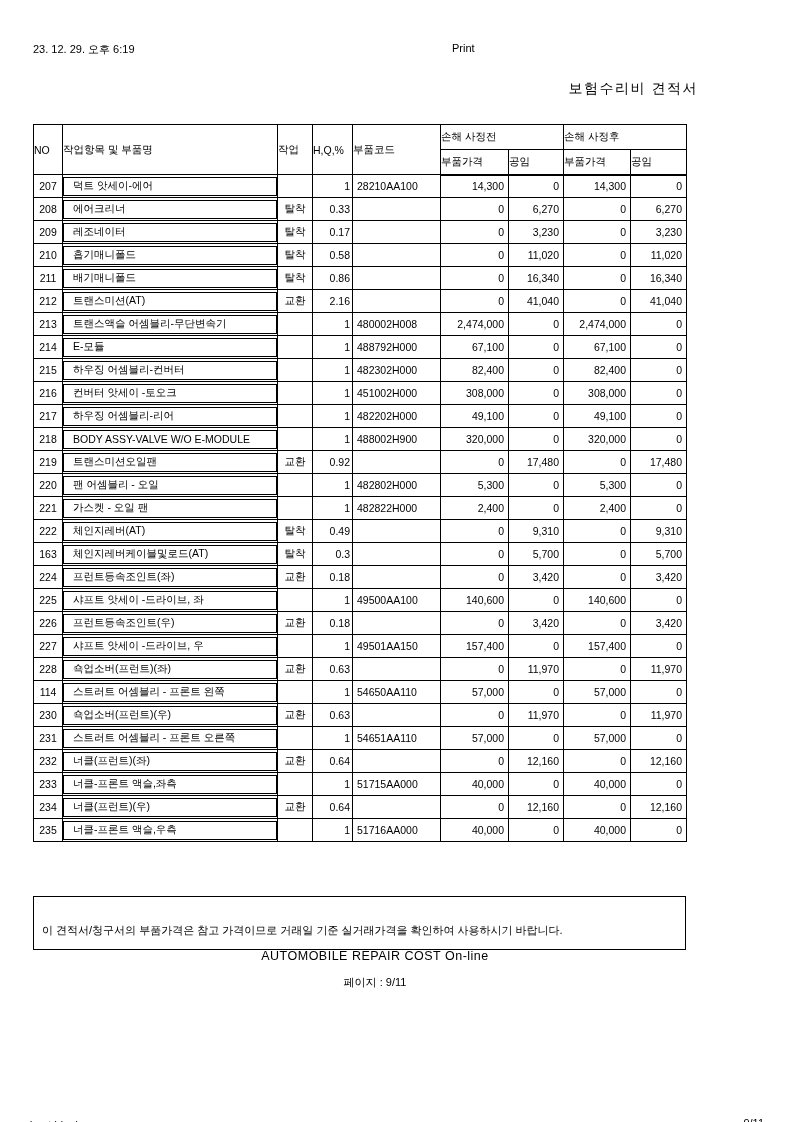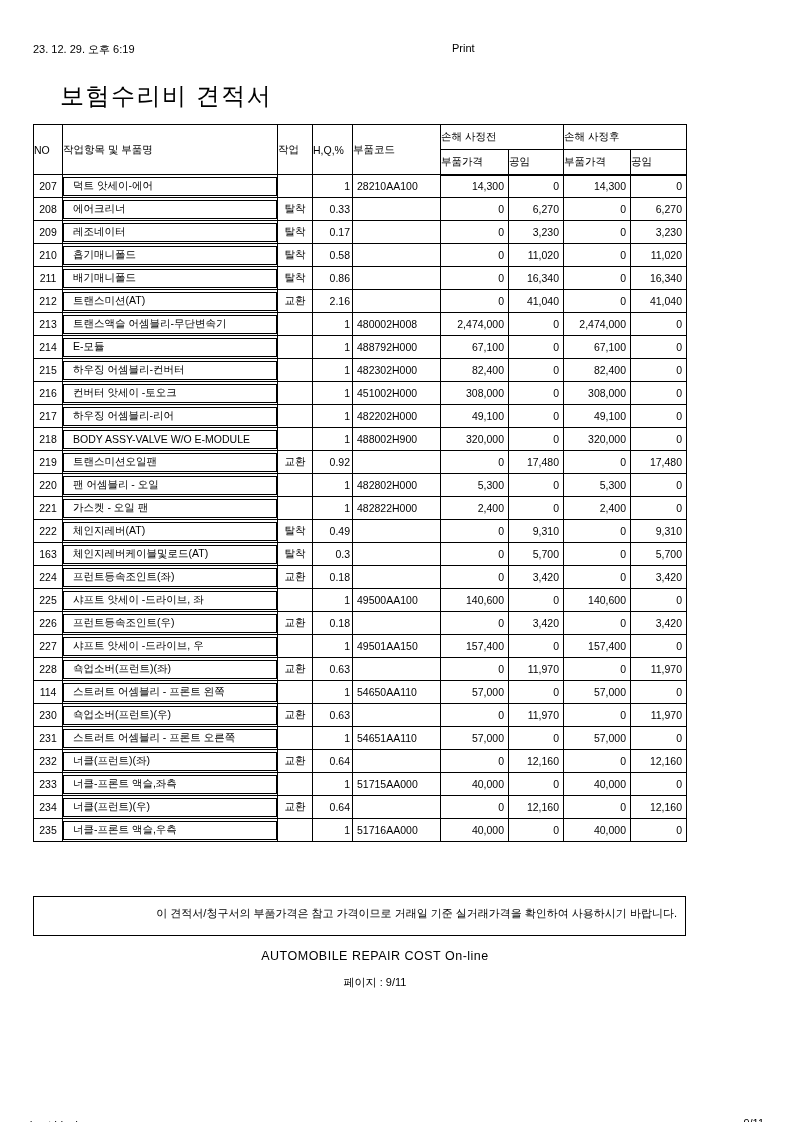--- a/index.html
+++ b/index.html
@@ -2,42 +2,42 @@
 <html><head>
 <meta charset="utf-8">
 <style>
   * { margin:0; padding:0; box-sizing:border-box; }
   html,body { width:793px; height:1122px; background:#ffffff; font-family:"Liberation Sans", sans-serif; color:#000; }
   .page { position:relative; width:793px; height:1122px; overflow:hidden; background:#fff;margin-top:27px; }
 
   .print-date { position:absolute; left:33px; top:15px; font-size:11px; }
   .print-title { position:absolute; left:452px; top:15px; font-size:11px; }
 
-  .doc-title { position:absolute; left:60px; top:53px; width:630px; text-align:left;
-               font-size:24px; letter-spacing:1.5px; }
+  .doc-title { position:absolute; left:68px; top:53px; width:630px; text-align:right;
+               font-size:14px; letter-spacing:1.5px; }
 
   table.estimate { position:absolute; left:33px; top:97px; border-collapse:collapse;
                    table-layout:fixed; width:653px; font-size:10.5px; }
   table.estimate, table.estimate th, table.estimate td { border:1px solid #000; }
   table.estimate { border-width:1.5px; }
   table.estimate thead th { font-weight:normal; height:25px; text-align:left; vertical-align:middle; background:#fff; }
   table.estimate thead tr:last-child th { border-bottom:2px solid #000; }
   table.estimate tbody td { height:23px; vertical-align:middle; }
 
   td.c-no   { text-align:center; }
   td.c-name { padding:0; }
   .name-inner { margin:1.5px 0; border:1px solid #000; height:19px; display:flex;
                 align-items:center; padding-left:9px; }
   td.c-work { text-align:center; }
   td.c-hq   { text-align:right; padding-right:2px; }
   td.c-code { text-align:left;  padding-left:4px; }
   td.c-price{ text-align:right; padding-right:4px; }
 
   .notice-box { position:absolute; left:33px; top:869px; width:653px; height:40px;
-                border:1.5px solid #000; padding:9px 8px; font-size:11px;text-align:right; }
+                border:1.5px solid #000; padding:26px 8px; font-size:11px; }
   .service-line { position:absolute; left:60px; top:922px; width:630px; text-align:center;
                   font-size:12.5px; letter-spacing:0.5px; }
   .page-line { position:absolute; left:60px; top:948px; width:630px; text-align:center; font-size:11px; }
 
   .footer-url  { position:absolute; left:23px; top:1092px; font-size:11px;font-style:italic; }
   .footer-page { position:absolute; right:29px; top:1090px; font-size:11px; }
   .watermark   { position:absolute; right:-2px; top:1103px; font-size:12px; color:#b2b2b2; white-space:nowrap; }
 </style>
 </head>
 <body>

